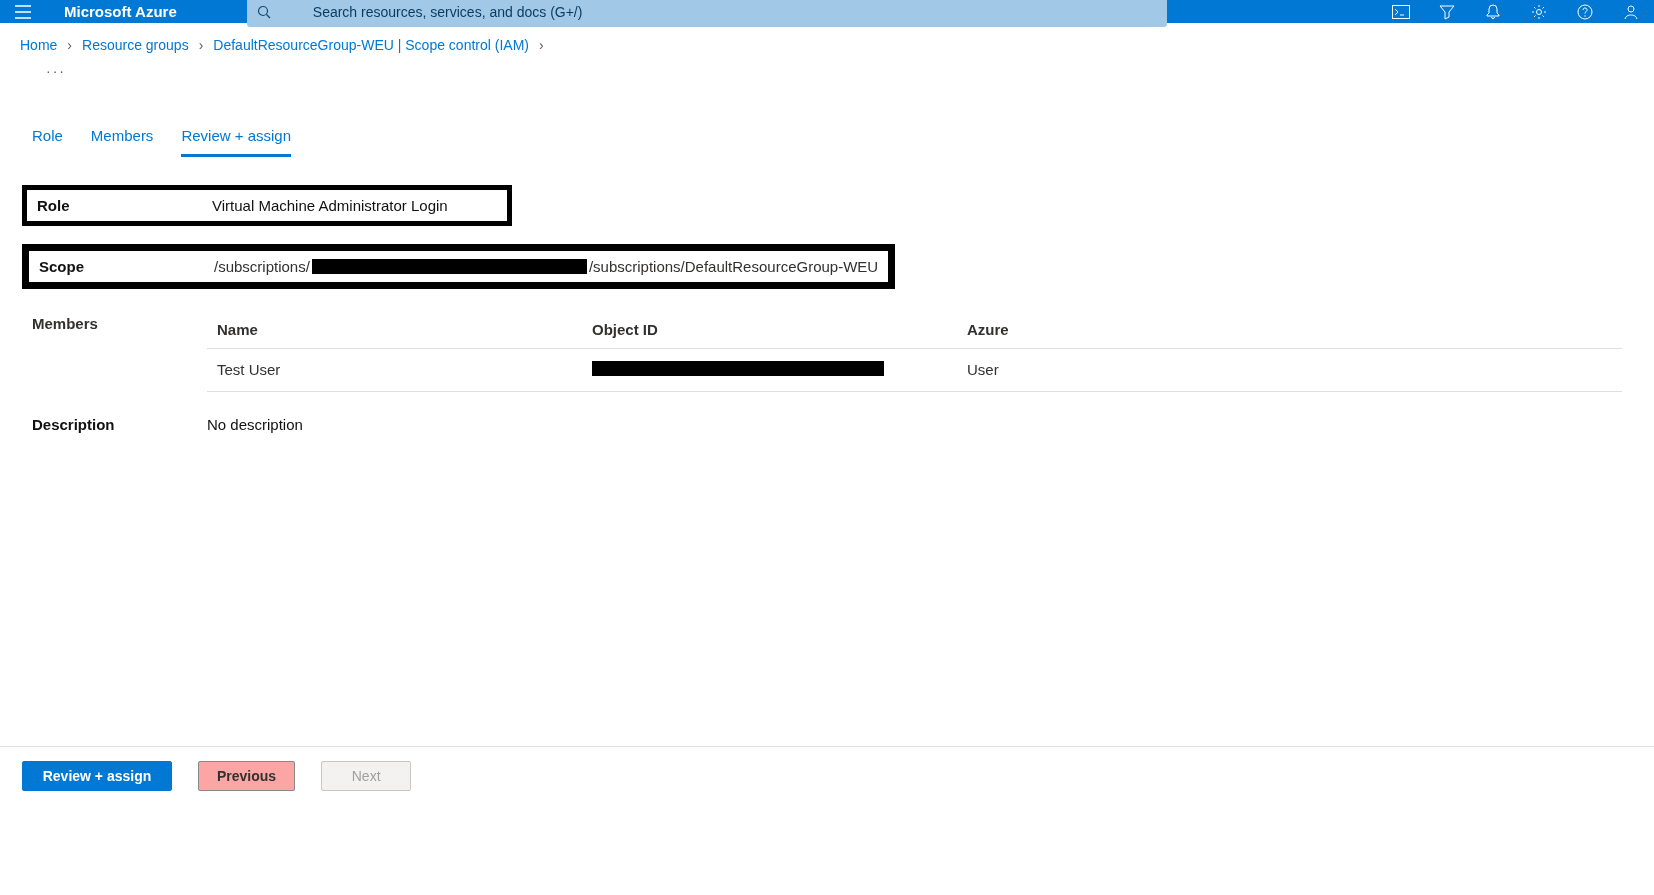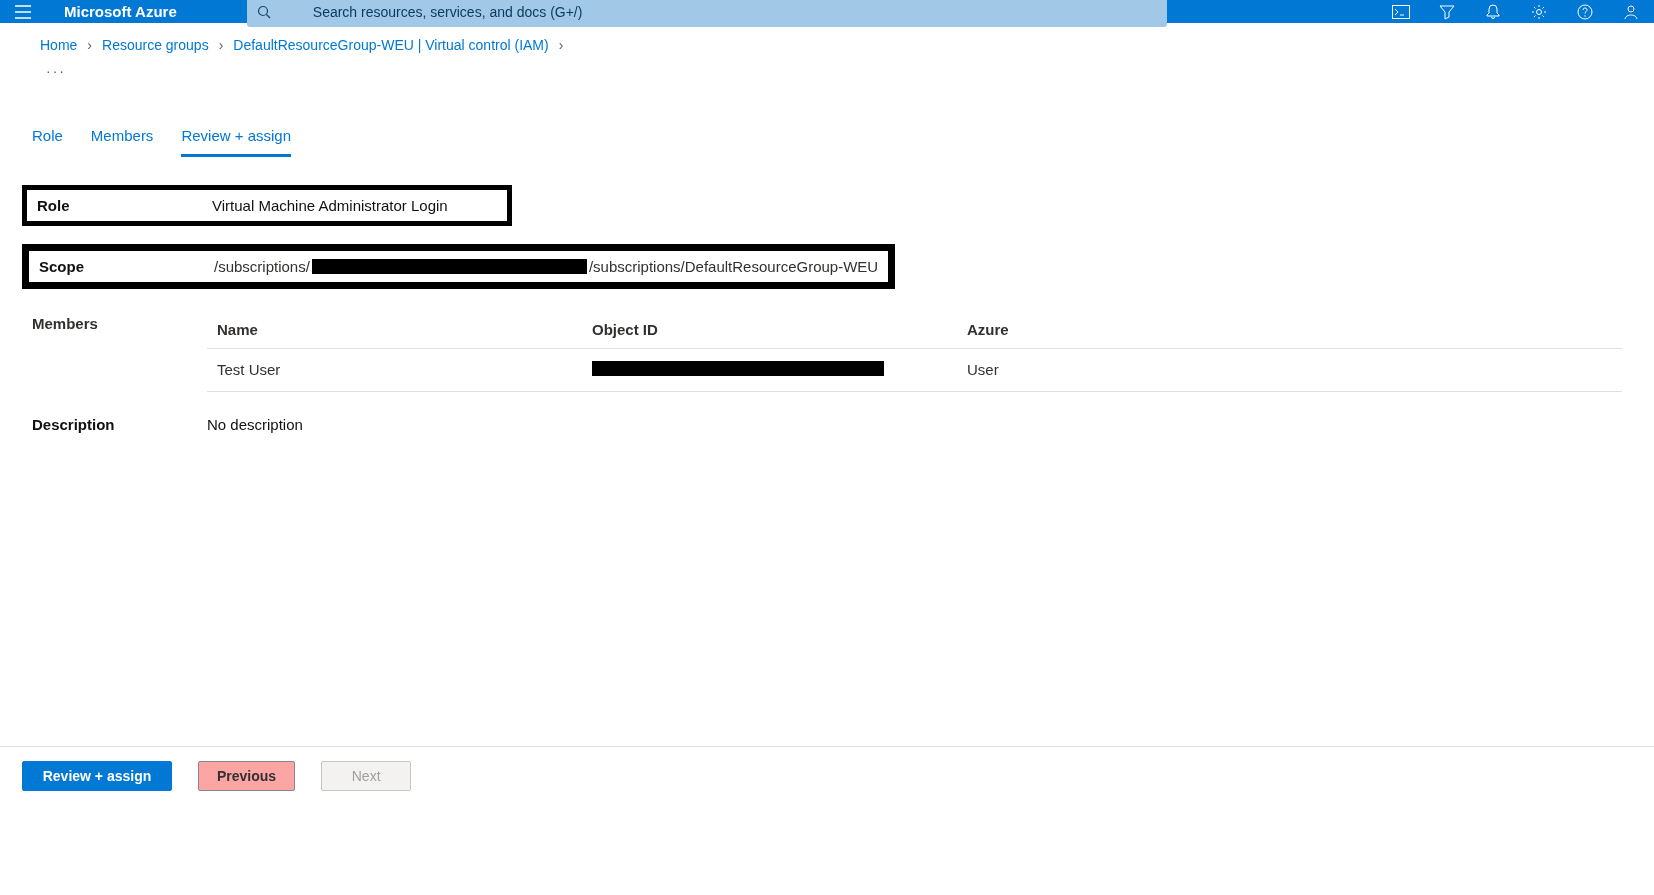--- a/index.html
+++ b/index.html
@@ -66,21 +66,21 @@
   .topicons .ticon {
     width: 46px;
     height: 40px;
     display: flex;
     align-items: center;
     justify-content: center;
     cursor: pointer;
   }
   
   .breadcrumb {
-    padding: 14px 22px 4px 40px;
+    padding: 14px 22px 4px 20px;
     font-size: 14px;
     display: flex;
     align-items: center;
     gap: 10px;
     color: #0078d4;
   }
   .breadcrumb .bc-link { color: #0078d4; text-decoration: none; cursor: pointer; }
   .breadcrumb .bc-chev { color: #605e5c; }
   
   .page-title-row {
@@ -293,21 +293,21 @@
         </svg>
     </div>
   </div>
 </div>
 
 <div class="breadcrumb">
   <a class="bc-link">Home</a>
   <span class="bc-chev">›</span>
   <a class="bc-link">Resource groups</a>
   <span class="bc-chev">›</span>
-  <a class="bc-link">DefaultResourceGroup-WEU | Virtual control (IAM)</a>
+  <a class="bc-link">DefaultResourceGroup-WEU | Scope control (IAM)</a>
   <span class="bc-chev">›</span>
 </div>
 
 <div class="page-title-row">
   <span class="title-kebab">···</span>
 </div>
 
 <div class="tabs">
   <div class="tab">Role</div>
   <div class="tab">Members</div>

